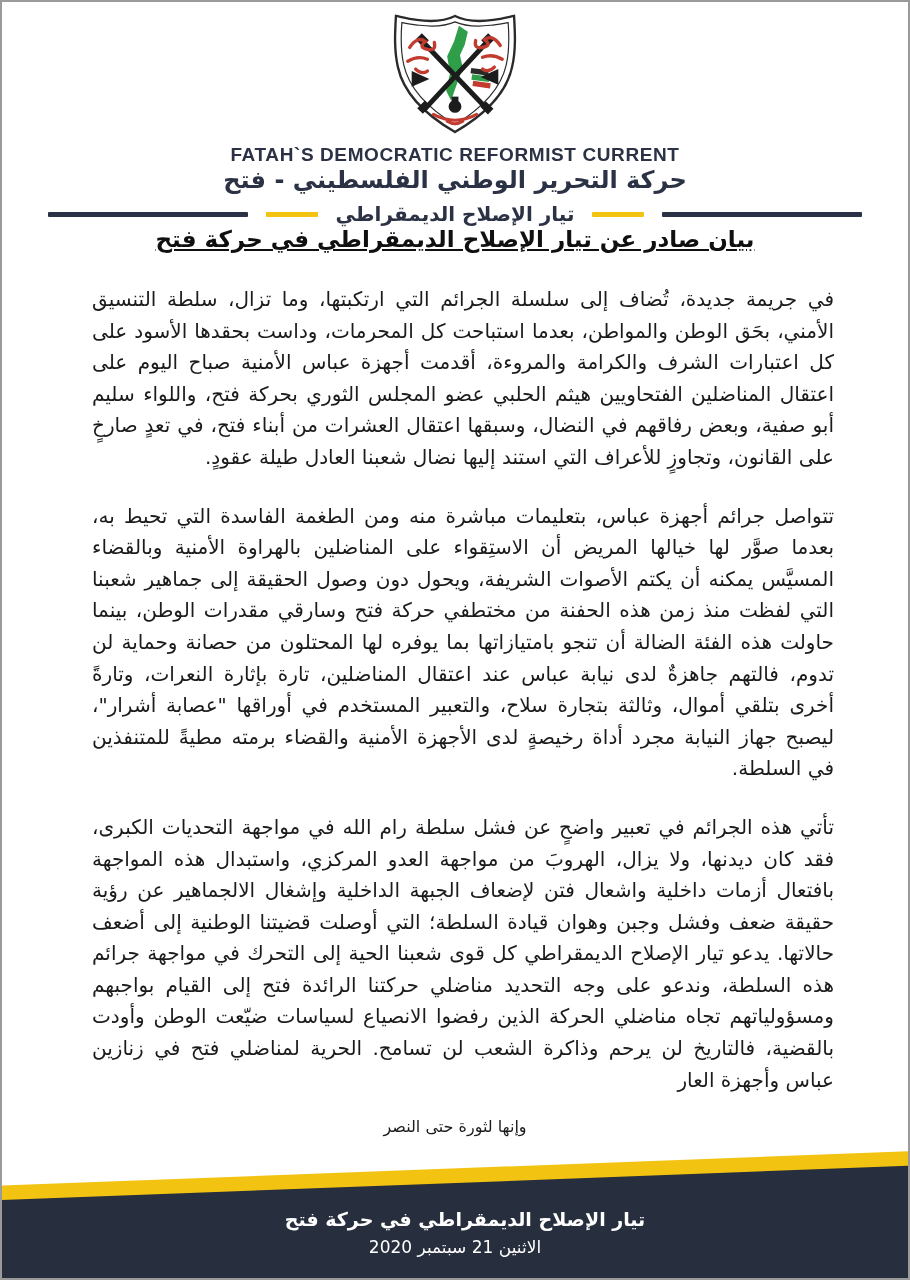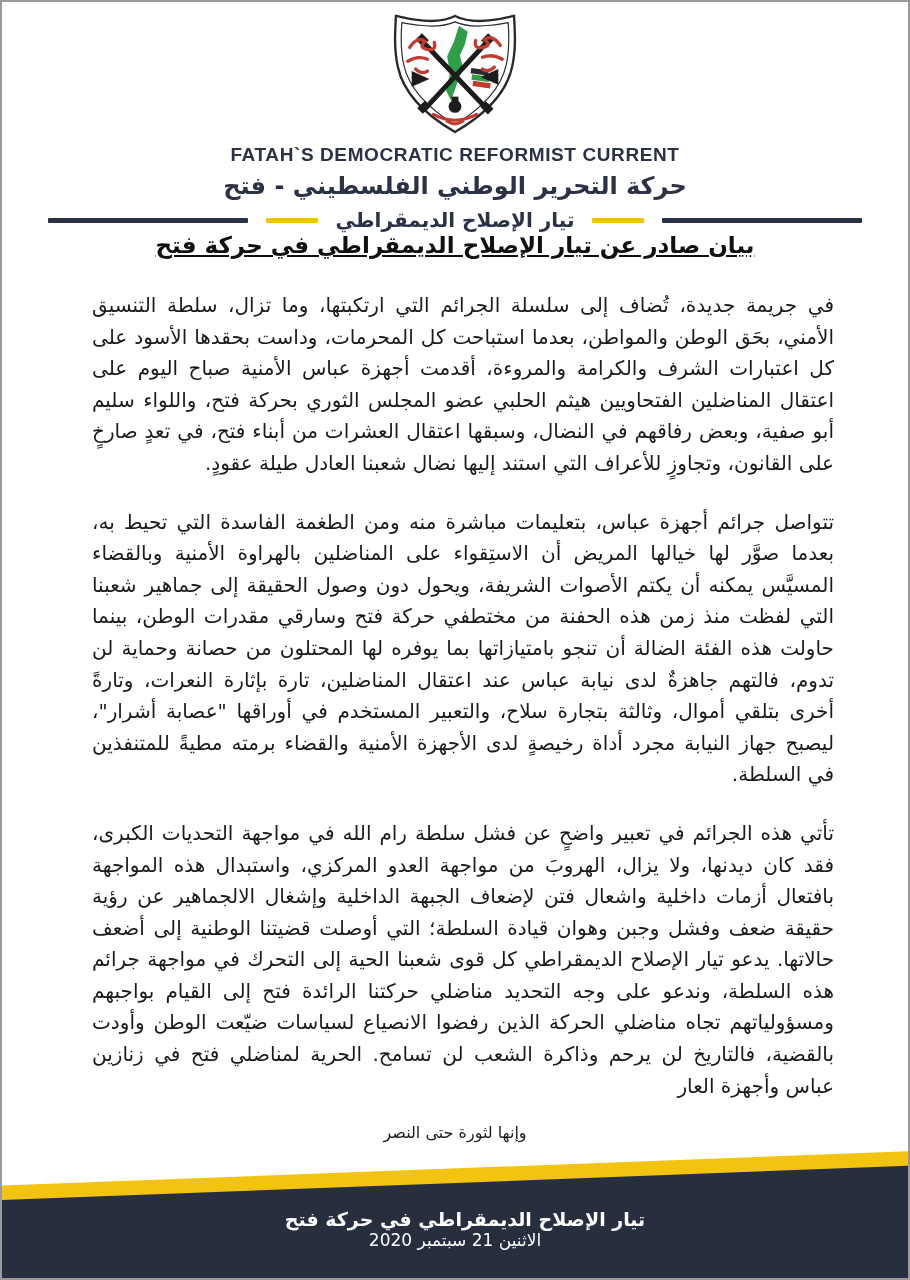--- a/index.html
+++ b/index.html
@@ -19,21 +19,21 @@
   .english-title {
     margin-top: 8px;
     font-family: "Liberation Sans", sans-serif;
     font-weight: bold;
     font-size: 19px;
     letter-spacing: 0.6px;
     color: #2b3245;
   }
   .arabic-org {
     direction: rtl;
-    margin-top: 6px;
+    margin-top: 0;
     font-weight: bold;
     font-size: 24px;
     color: #2b3245;
   }
   .banner-row {
     margin-top: 8px;
     display: flex; align-items: center; justify-content: center;
     gap: 18px;
   }
   .bar { height: 5px; border-radius: 1px; }
@@ -88,21 +88,21 @@
     clip-path: polygon(0 41%, 100% 15%, 100% 100%, 0 100%);
   }
   .footer-text {
     position: absolute;
     left: 0; right: 0; top: 62px;
     text-align: center;
     color: #ffffff;
     direction: rtl;
   }
   .footer-org  { font-weight: bold; font-size: 19px; padding-left: 20px; }
-  .footer-date { font-size: 17px; }
+  .footer-date { font-size: 17px; margin-top: 7px; }
 </style>
 </head>
 <body>
 
 <div class="page">
 
   <div class="header">
 
     <div class="logo-wrap">
       <svg width="138" height="124" viewBox="0 0 140 126" aria-hidden="true">

